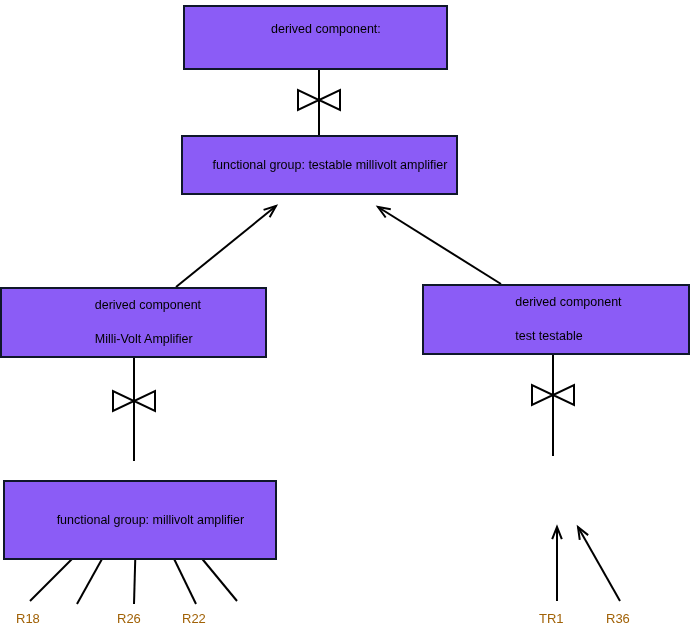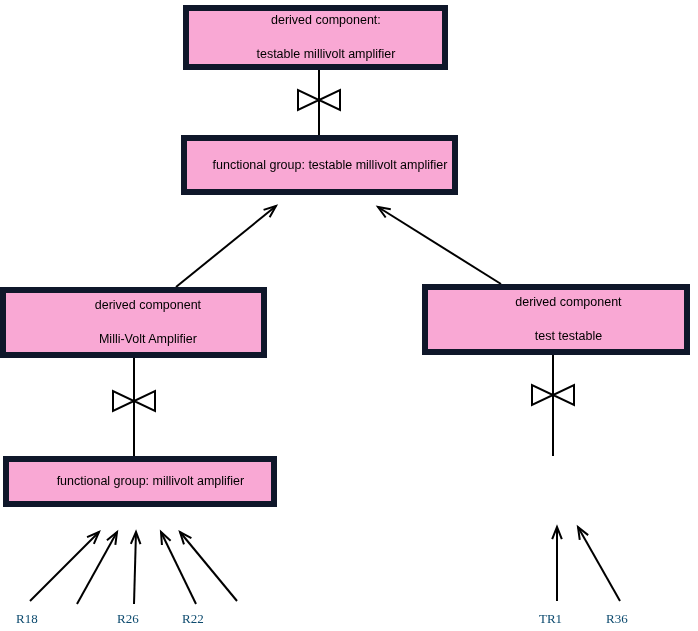--- a/index.html
+++ b/index.html
@@ -19,44 +19,44 @@
   }
   #svg-layer {
     position: absolute;
     left: 0;
     top: 0;
     width: 698px;
     height: 631px;
   }
   .node-box {
     position: absolute;
-    border: 6px solid #0f172a;
-    background: #f9a8d4;
+    border: 2px solid #0f172a;
+    background: #8b5cf6;
     box-sizing: border-box;
     display: flex;
     align-items: center;
     justify-content: center;
     z-index: 2;
   }
   .node-label {
     font-family: "Liberation Sans", sans-serif;
     font-size: 12.5px;
     color: #000000;
     line-height: 1.35;
     white-space: pre;
-    text-align: center;
+    text-align: left;
   }
   .node-label.centered {
     text-align: center;
   }
   .leaf-label {
     position: absolute;
-    font-family: Liberation Serif, serif;
+    font-family: Liberation Sans, sans-serif;
     font-size: 13px;
-    color: #0c4a6e;
+    color: #a16207;
     white-space: pre;
     z-index: 3;
   }
 </style>
 </head>
 <body>
 
 <div id="canvas">
 
   <svg id="svg-layer" viewBox="0 0 698 631" xmlns="http://www.w3.org/2000/svg">
@@ -109,21 +109,20 @@
       </g>
       <g>
         <line x1="620" y1="601" x2="578" y2="527" stroke="#000000" stroke-width="2"></line>
         <polyline points="588.1527178709794,535.1192561132345 578,527 579.7655258650263,539.8795542787755" fill="none" stroke="#000000" stroke-width="2" stroke-linejoin="miter" stroke-linecap="butt"></polyline>
       </g>
     </svg>
 
   <div class="node-box" style="left:183px; top:5px; width:265px; height:65px;">
     <div class="node-label centered">
       <span>derived component:</span><br>
-      <span>testable millivolt amplifier</span>
     </div>
   </div>
 
   <div class="node-box" style="left:181px; top:135px; width:277px; height:60px;">
     <div class="node-label centered">
       <span>functional group: testable millivolt amplifier</span>
     </div>
   </div>
 
   <div class="node-box" style="left:0px; top:287px; width:267px; height:71px;">
@@ -133,21 +132,21 @@
     </div>
   </div>
 
   <div class="node-box" style="left:422px; top:284px; width:268px; height:71px;">
     <div class="node-label" style="margin-left:4px;">
       <span>derived component</span><br>
       <span>test testable</span>
     </div>
   </div>
 
-  <div class="node-box" style="left:3px; top:456px; width:274px; height:51px;">
+  <div class="node-box" style="left:3px; top:480px; width:274px; height:80px;">
     <div class="node-label centered">
       <span>functional group: millivolt amplifier</span>
     </div>
   </div>
 
 
   <div class="leaf-label" style="left:16px; top:611px;">R18</div>
   <div class="leaf-label" style="left:63px; top:611px;margin-top:42px;">R30</div>
   <div class="leaf-label" style="left:117px; top:611px;">R26</div>
   <div class="leaf-label" style="left:182px; top:611px;">R22</div>

